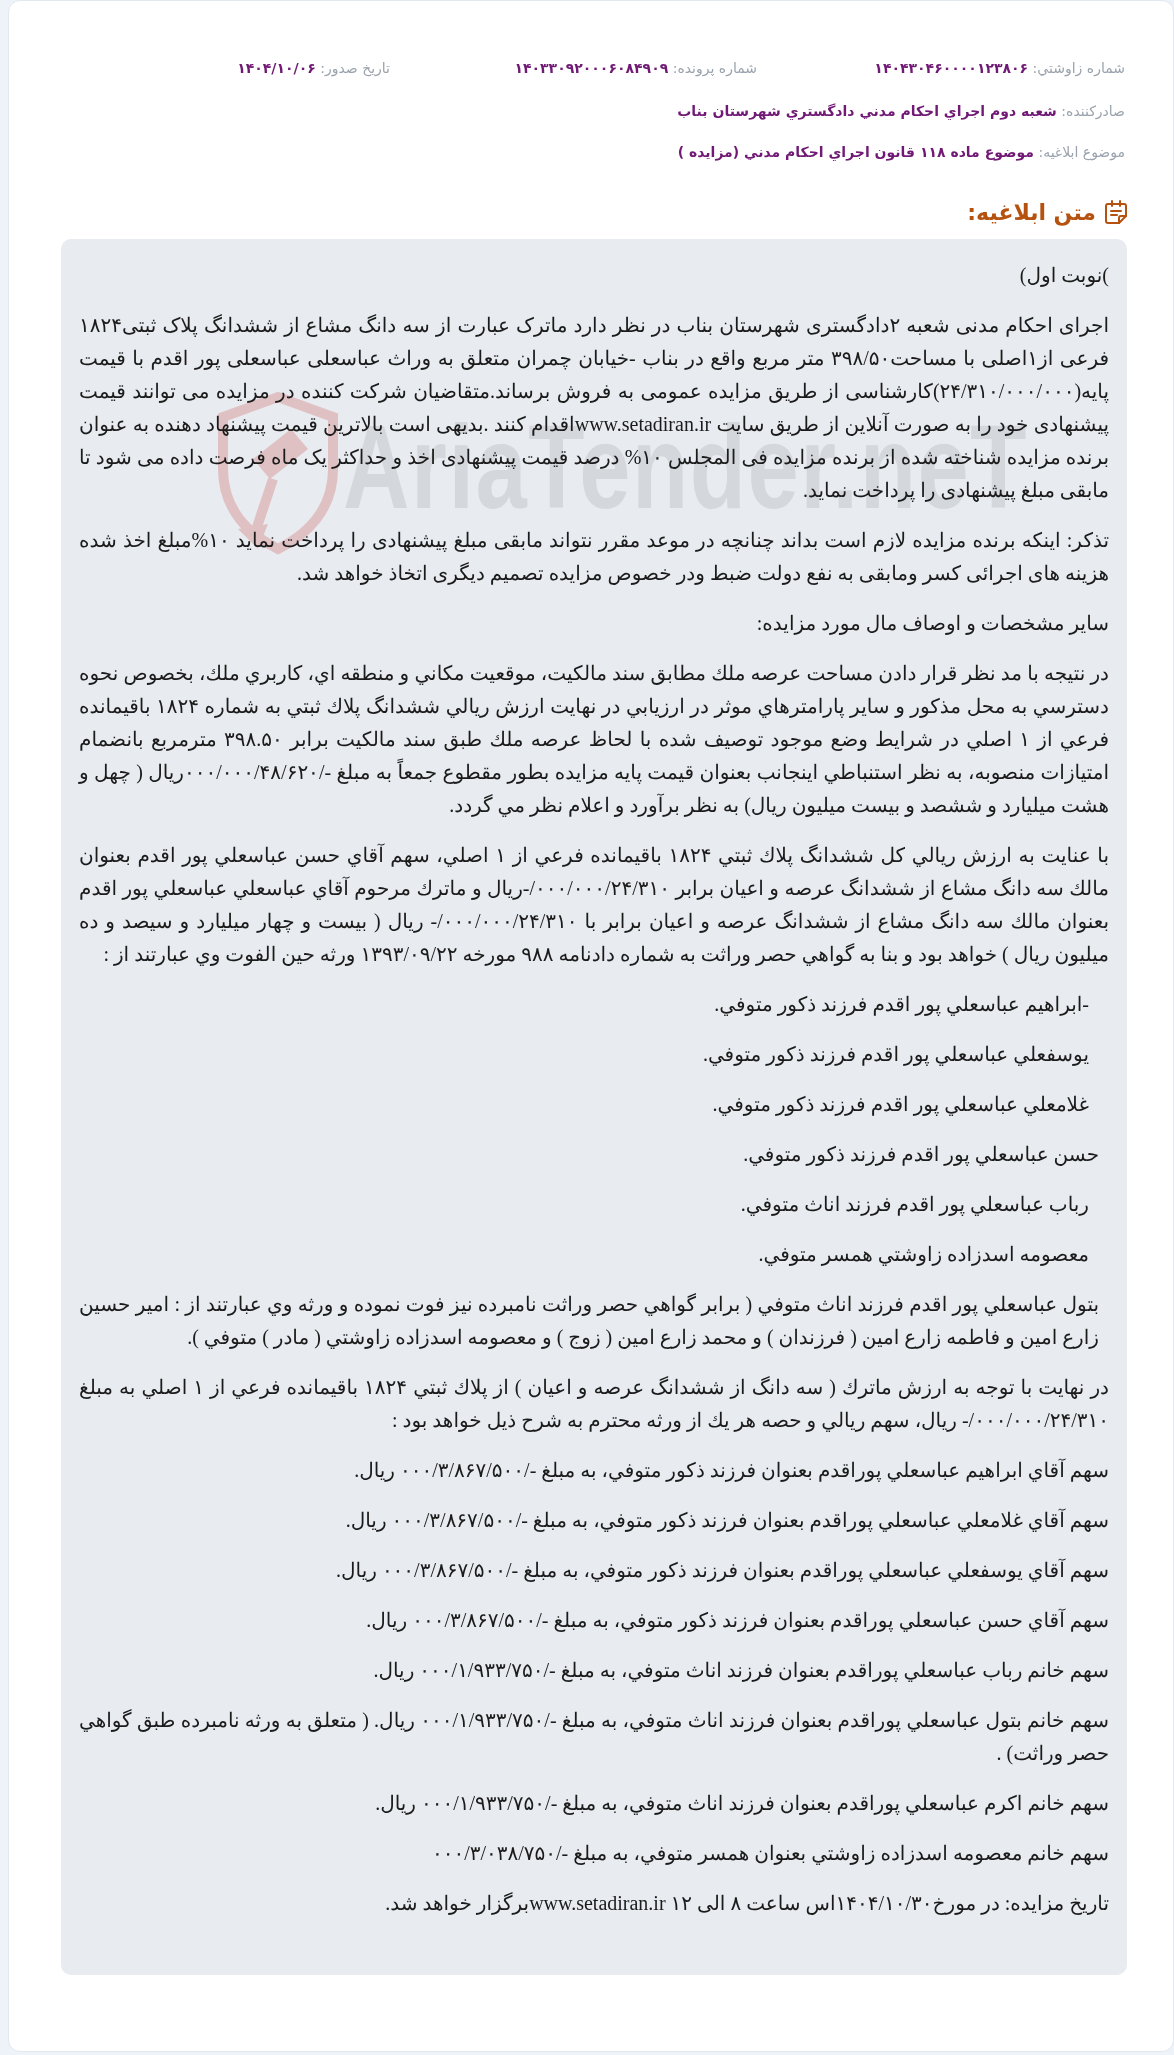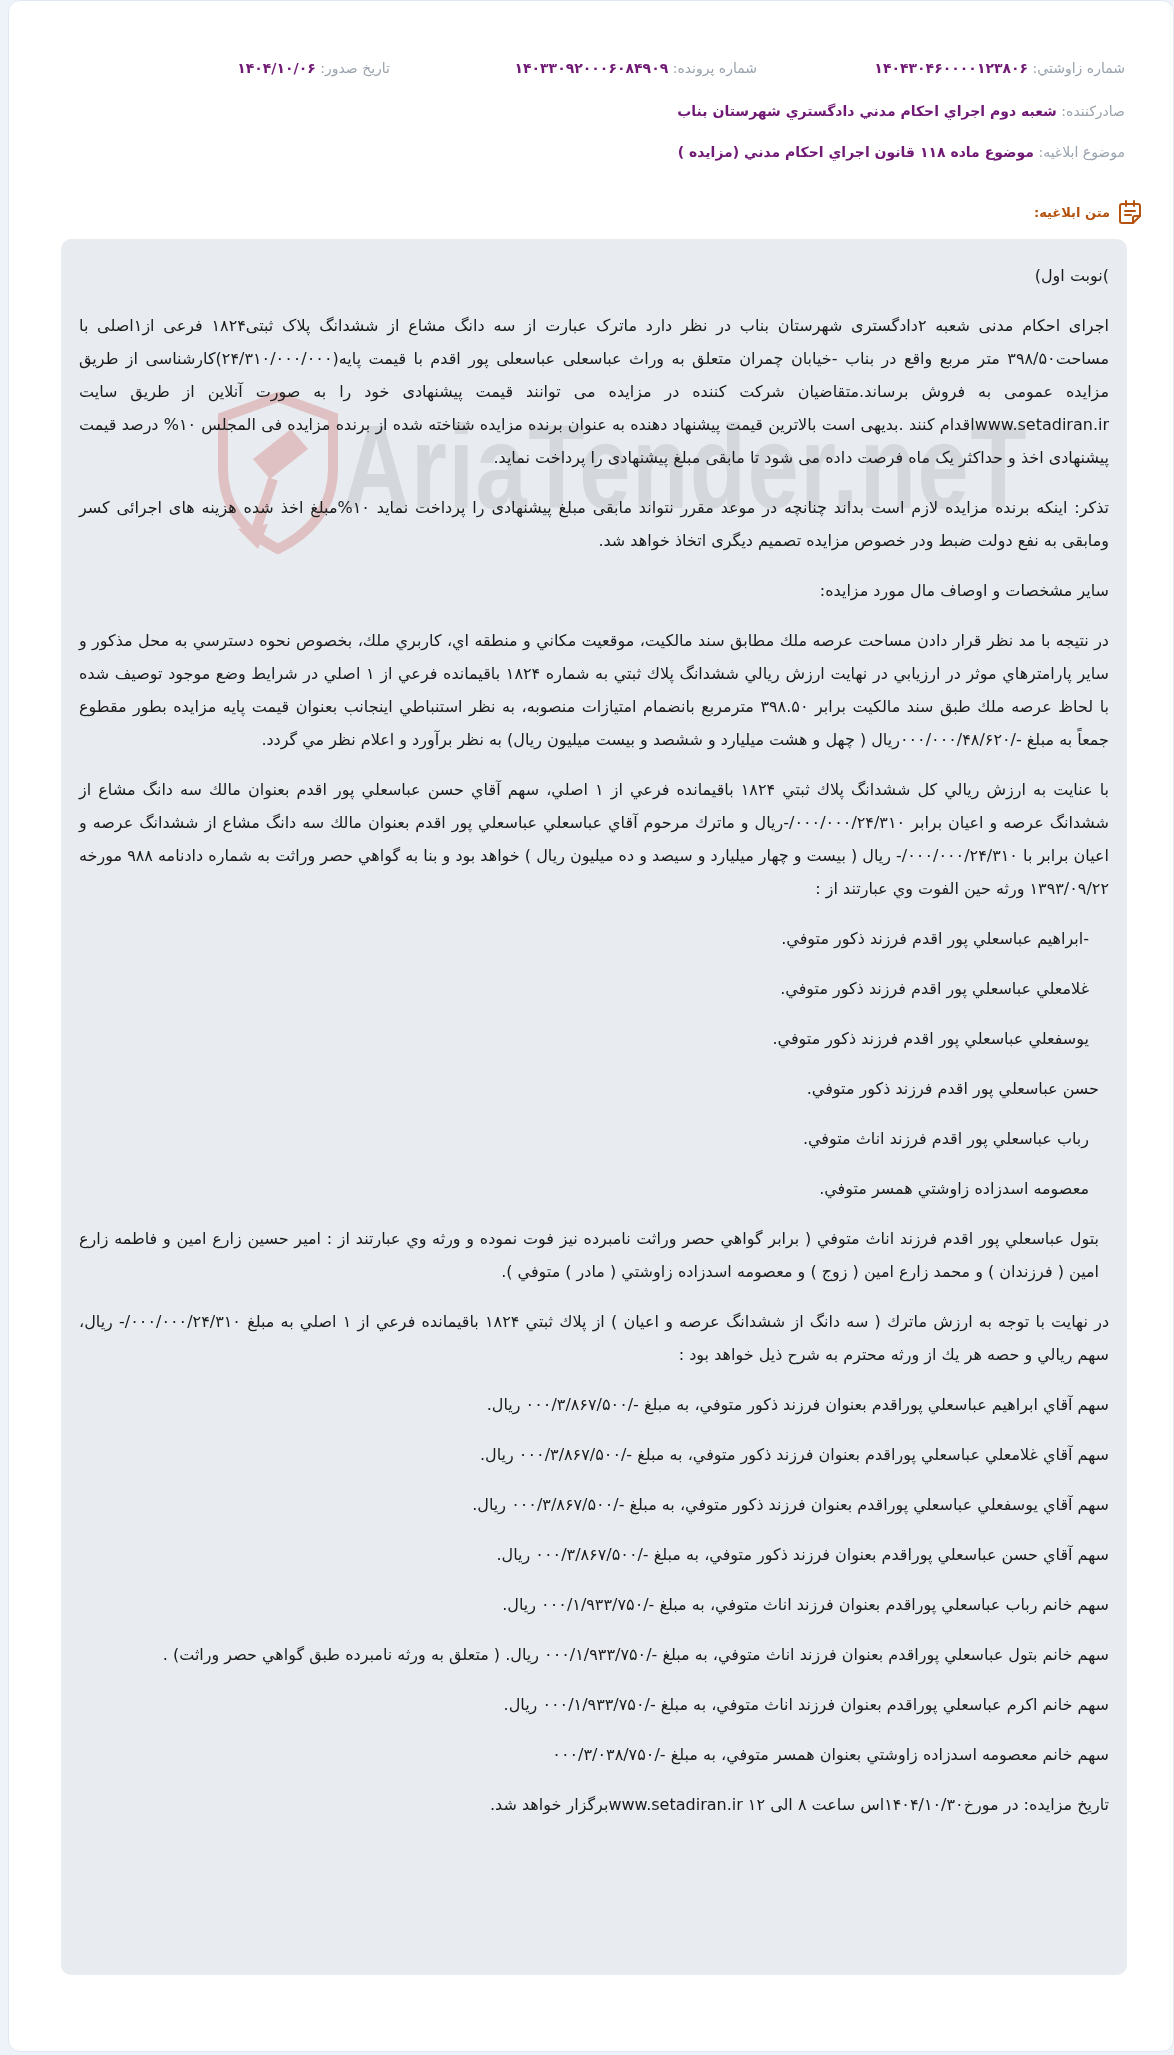--- a/index.html
+++ b/index.html
@@ -38,29 +38,29 @@
     .meta-pair { display: inline-block; }
     .row1 { top: 55px; }
     .row1 .meta-pair.p1 { position: absolute; right: 0; }
     .row1 .meta-pair.p2 { position: absolute; right: 368px; }
     .row1 .meta-pair.p3 { position: absolute; right: 735px; }
     .row2 { top: 98px; }
     .row3 { top: 139px; }
 
     .section-title {
       position: absolute;
-      right: 31px;
+      right: 45px;
       top: 198px;
       direction: rtl;
       display: flex;
       align-items: center;
       gap: 8px;
       color: #b5520f;
       font-weight: bold;
-      font-size: 13px;
+      font-size: 22px;
     }
     .section-title svg { display: block; }
 
     .content-box {
       position: absolute;
       left: 52px;
       top: 238px;
       width: 1066px;
       height: 1736px;
       background: #e8ebef;
@@ -90,22 +90,23 @@
       white-space: nowrap;
     }
     .content-text {
       position: absolute;
       left: 18px;
       right: 18px;
       top: 20px;
       direction: rtl;
       text-align: justify;
       color: #1b1b1b;
-      font-size: 16px;
+      font-size: 20px;
       line-height: 33px;
+      font-family: Liberation Serif, serif;
     }
     .content-text p {
       margin: 0 0 17px 0;
     }
     .content-text p.indent-item {
       padding-right: 20px;
     }
     .content-text p.indent-item2 {
       padding-right: 10px;
     }
@@ -168,22 +169,22 @@
 
     <div class="content-text">
       <p>)نوبت اول)</p>
       <p>اجرای احکام مدنی شعبه ۲دادگستری شهرستان بناب در نظر دارد  ماترک  عبارت از سه دانگ مشاع از ششدانگ  پلاک ثبتی۱۸۲۴ فرعی از۱اصلی  با مساحت۳۹۸/۵۰ متر مربع واقع در بناب -خیابان چمران  متعلق به وراث عباسعلی عباسعلی پور اقدم  با قیمت پایه(۲۴/۳۱۰/۰۰۰/۰۰۰)کارشناسی از طریق مزایده عمومی به فروش برساند.متقاضیان شرکت کننده در مزایده می توانند قیمت پیشنهادی خود را به صورت  آنلاین از طریق سایت www.setadiran.irاقدام کنند .بدیهی است بالاترین قیمت پیشنهاد دهنده به عنوان برنده مزایده شناخته شده از برنده مزایده فی المجلس ۱۰% درصد قیمت پیشنهادی اخذ و حداکثر یک ماه فرصت داده می شود تا مابقی مبلغ پیشنهادی را پرداخت نماید.</p>
       <p>تذکر: اینکه برنده مزایده لازم است بداند چنانچه در موعد مقرر نتواند مابقی مبلغ پیشنهادی را پرداخت نماید ۱۰%مبلغ اخذ شده هزینه های اجرائی کسر ومابقی به نفع دولت ضبط ودر خصوص مزایده تصمیم دیگری اتخاذ خواهد شد.</p>
       <p>سایر مشخصات و اوصاف مال مورد مزایده:</p>
       <p>در نتيجه با مد نظر قرار دادن مساحت عرصه ملك مطابق سند مالكيت، موقعيت مكاني و منطقه اي، كاربري ملك، بخصوص نحوه دسترسي به محل مذكور و ساير پارامترهاي موثر در ارزيابي در نهايت ارزش ريالي ششدانگ پلاك ثبتي به شماره ۱۸۲۴ باقيمانده فرعي از ۱ اصلي در شرايط وضع موجود توصيف شده با لحاظ عرصه ملك طبق سند مالكيت برابر ۳۹۸.۵۰ مترمربع بانضمام امتيازات منصوبه، به نظر استنباطي اينجانب بعنوان قيمت پايه مزايده بطور مقطوع جمعاً به مبلغ -/۰۰۰/۰۰۰/۴۸/۶۲۰ريال ( چهل و هشت ميليارد و ششصد و بيست ميليون ريال) به نظر برآورد و اعلام نظر مي گردد.</p>
       <p>با عنايت به ارزش ريالي كل ششدانگ پلاك ثبتي ۱۸۲۴ باقيمانده فرعي از ۱ اصلي، سهم آقاي حسن عباسعلي پور اقدم بعنوان مالك سه دانگ مشاع از ششدانگ عرصه و اعيان برابر ۰۰۰/۰۰۰/۲۴/۳۱۰/-ريال و ماترك مرحوم آقاي عباسعلي عباسعلي پور اقدم بعنوان مالك سه دانگ مشاع از ششدانگ عرصه و اعيان برابر با ۰۰۰/۰۰۰/۲۴/۳۱۰/- ريال ( بيست و چهار ميليارد و سيصد و ده ميليون ريال ) خواهد بود و بنا به گواهي حصر وراثت به شماره دادنامه ۹۸۸ مورخه ۱۳۹۳/۰۹/۲۲ ورثه حين الفوت وي عبارتند از :</p>
 
       <p class="indent-item">-ابراهيم عباسعلي پور اقدم فرزند ذكور متوفي.</p>
+      <p class="indent-item">يوسفعلي عباسعلي پور اقدم فرزند ذكور متوفي.</p>
       <p class="indent-item">غلامعلي عباسعلي پور اقدم فرزند ذكور متوفي.</p>
-      <p class="indent-item">يوسفعلي عباسعلي پور اقدم فرزند ذكور متوفي.</p>
       <p class="indent-item2">حسن عباسعلي پور اقدم فرزند ذكور متوفي.</p>
       <p class="indent-item">رباب عباسعلي پور اقدم فرزند اناث متوفي.</p>
       <p class="indent-item">معصومه اسدزاده زاوشتي همسر متوفي.</p>
 
       <p class="indent-item2">بتول عباسعلي پور اقدم فرزند اناث متوفي ( برابر گواهي حصر وراثت نامبرده نيز فوت نموده و ورثه وي عبارتند از : امير حسين زارع امين و فاطمه زارع امين ( فرزندان ) و محمد زارع امين ( زوج ) و معصومه اسدزاده زاوشتي ( مادر ) متوفي ).</p>
 
       <p>در نهايت با توجه به ارزش ماترك ( سه دانگ از ششدانگ عرصه و اعيان ) از پلاك ثبتي ۱۸۲۴ باقيمانده فرعي از ۱ اصلي به مبلغ ۰۰۰/۰۰۰/۲۴/۳۱۰/- ريال، سهم ريالي و حصه هر يك از ورثه محترم به شرح ذيل خواهد بود :</p>
 
       <p>سهم آقاي ابراهيم عباسعلي پوراقدم بعنوان فرزند ذكور متوفي، به مبلغ -/۰۰۰/۳/۸۶۷/۵۰۰ ريال.</p>
       <p>سهم آقاي غلامعلي عباسعلي پوراقدم بعنوان فرزند ذكور متوفي، به مبلغ -/۰۰۰/۳/۸۶۷/۵۰۰ ريال.</p>

